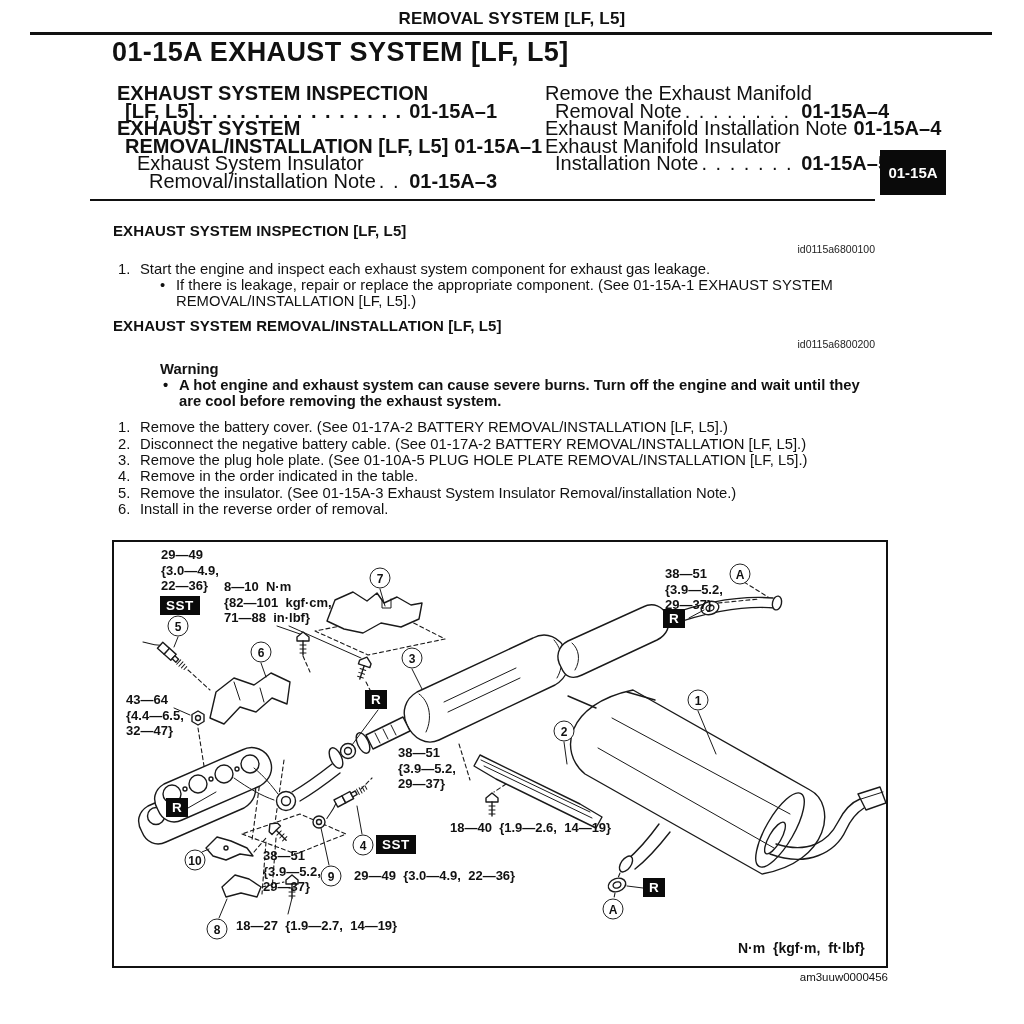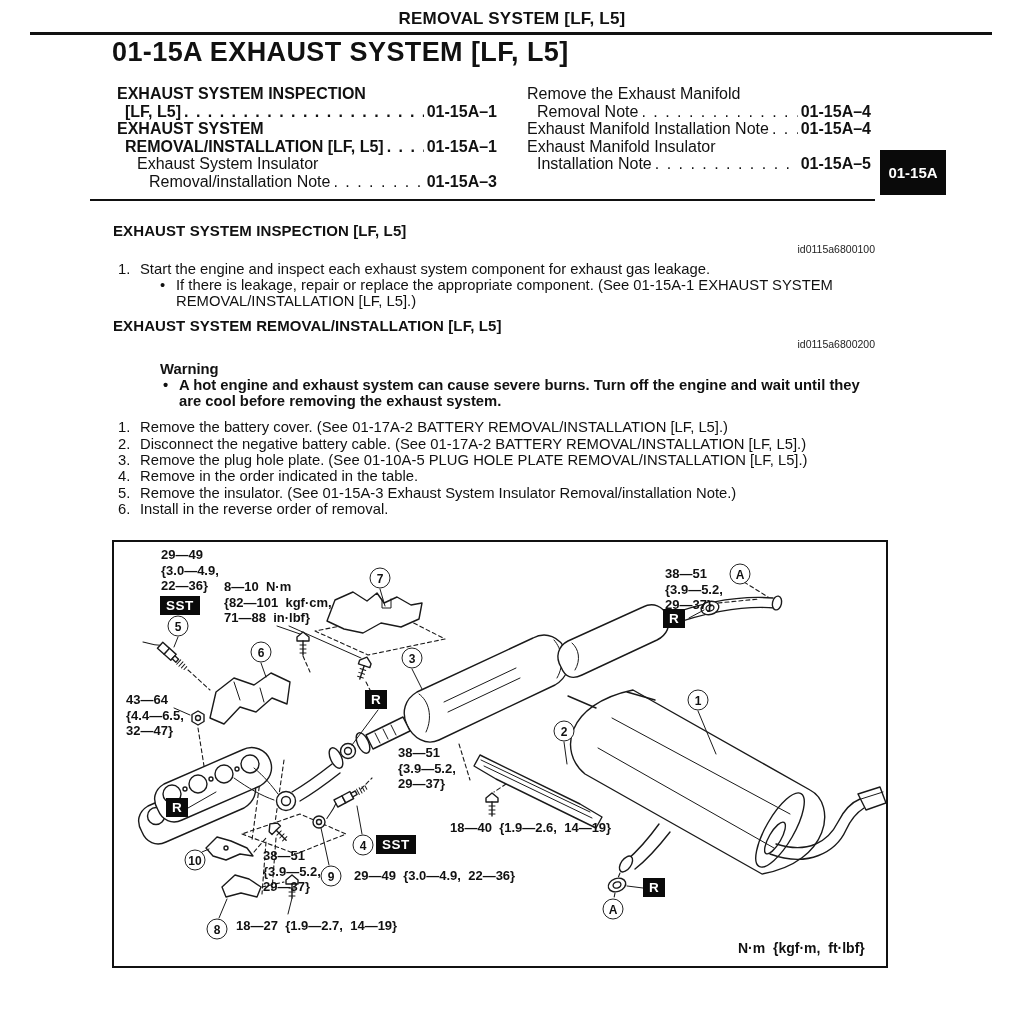--- a/index.html
+++ b/index.html
@@ -3,21 +3,21 @@
 <meta charset="utf-8">
 <style>
   html,body{margin:0;padding:0;background:#fff;}
   body{width:1024px;height:1024px;font-family:"Liberation Sans",sans-serif;color:#111;}
   .page{position:relative;width:1024px;height:1024px;background:#fff;overflow:hidden;}
   .running-header{position:absolute;top:9px;left:0;right:0;text-align:center;font-weight:bold;font-size:17px;letter-spacing:.2px;}
   .rule{position:absolute;background:#111;}
   .rule-top{top:32px;left:30px;width:962px;height:3px;}
   .rule-toc{top:199px;left:90px;width:785px;height:2px;}
   .page-title{position:absolute;top:37px;left:112px;margin:0;font-size:27px;font-weight:bold;letter-spacing:.4px;}
-  .toc{position:absolute;top:85px;left:117px;width:756px;display:flex;gap:30px;font-size:16px;line-height:17.6px;}
+  .toc{position:absolute;top:85px;left:117px;width:756px;display:flex;gap:48px;font-size:20px;line-height:17.6px;}
   .toc-col-left{width:380px;}
   .toc-col-right{width:344px;}
   .toc-line{display:flex;align-items:baseline;}
   .toc-line.bold{font-weight:bold;}
   .toc-text{white-space:nowrap;}
   .toc-dots{flex:1 1 auto;overflow:hidden;white-space:nowrap;margin:0 3px;letter-spacing:1.5px;}
   .toc-page{font-weight:bold;white-space:nowrap;}
   .section-tab{position:absolute;top:150px;left:880px;width:66px;height:45px;background:#0a0a0a;color:#fff;font-weight:bold;font-size:15px;display:flex;align-items:center;justify-content:center;}
   .section{position:absolute;left:113px;width:762px;font-size:14.8px;line-height:16.3px;}
   #sec-inspection{top:223px;}
@@ -355,14 +355,15 @@
         <div class="callout" style="left: 584px; top: 158px;">1</div>
         <div class="callout" style="left: 249px; top: 303px;">4</div>
         <div class="callout" style="left: 81px; top: 318px;">10</div>
         <div class="callout" style="left: 217px; top: 334px;">9</div>
         <div class="callout" style="left: 103px; top: 387px;">8</div>
         <div class="callout" style="left: 499px; top: 367px;">A</div>
       </div>
     <div class="unit-note">N·m  {kgf·m,  ft·lbf}</div>
   </div>
 
+  <div class="figure-code">am3uuw0000456</div>
 
 </div>
 
 </body></html>

